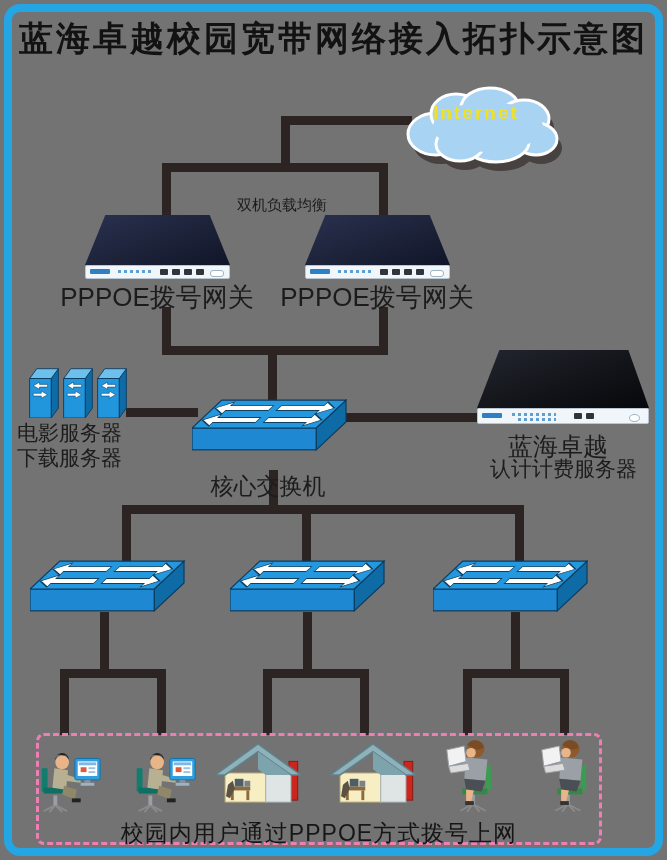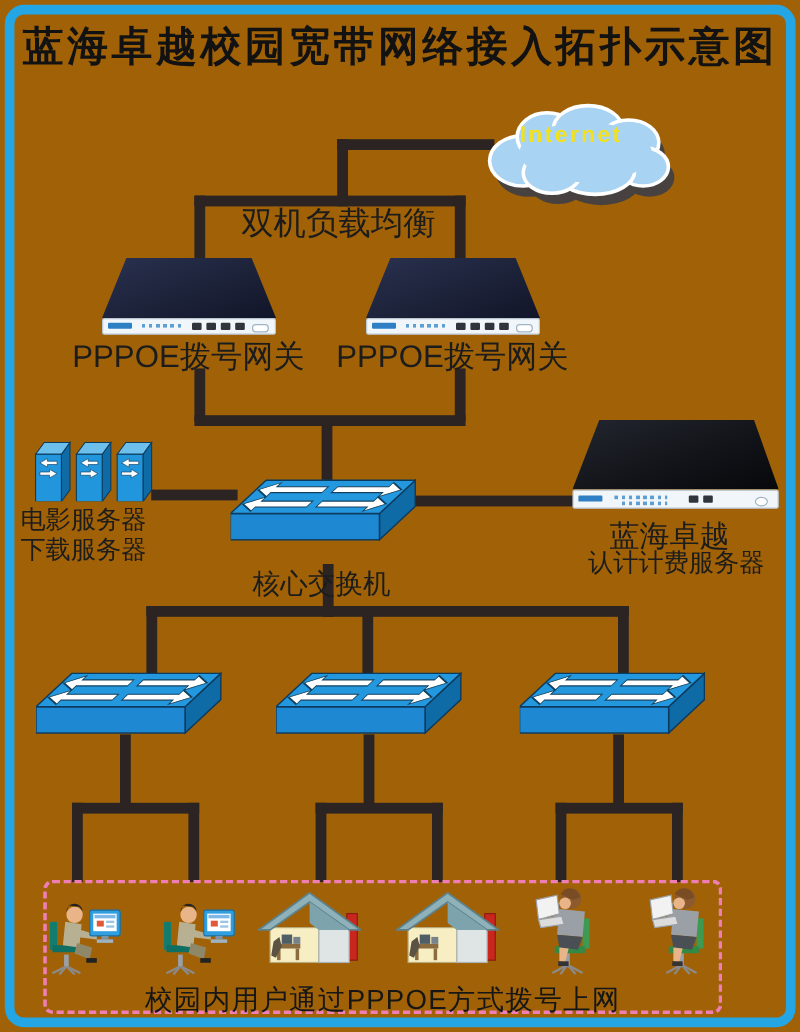--- a/index.html
+++ b/index.html
@@ -1,17 +1,17 @@
 <!DOCTYPE html>
 <html><head>
 <meta charset="utf-8">
 <style>
   html,body{margin:0;padding:0;background:#fff;}
   #stage{
-    position:relative;width:667px;height:860px;background:#a16207;overflow:hidden;
+    position:relative;width:667px;height:860px;background:#737373;overflow:hidden;
     font-family:"Liberation Sans","DejaVu Sans",sans-serif;color:#1a1a1a;
   }
   
   .frame{
     position:absolute;left:4px;top:4px;right:4px;bottom:4px;
     border:8px solid #24a5e4;border-radius:16px;pointer-events:none;
   }
   .title{
     position:absolute;left:0;right:0;top:16px;text-align:center;
     font-size:34px;font-weight:600;letter-spacing:3px;color:#121212;white-space:nowrap;
@@ -203,21 +203,21 @@
   <div class="wire" style="left:263px;top:669px;width:9px;height:66px"></div>
   <div class="wire" style="left:360px;top:669px;width:9px;height:66px"></div>
   <div class="wire" style="left:463px;top:669px;width:9px;height:66px"></div>
   <div class="wire" style="left:560px;top:669px;width:9px;height:66px"></div>
 
   <svg class="icon cloud">
       <use href="#sym-cloud"></use>
     </svg>
   <div class="inet">Internet</div>
 
-  <div class="lbl c" style="left:182px;top:168px;width:200px;font-size:27px">双机负载均衡</div>
+  <div class="lbl c" style="left:182px;top:196px;width:200px;font-size:15px">双机负载均衡</div>
 
   <div class="rack" style="left:85px;top:215px;width:145px;height:64px">
     <div class="top" style="height:50px;clip-path:polygon(14% 0,86% 0,100% 100%,0 100%)"></div>
     <div class="face" style="height:14px">
       <div class="logo"></div>
       <div class="dots" style="left:32px;width:34px"></div>
       <div class="ports" style="left:74px">
           <i></i>
           <i></i>
           <i></i>

